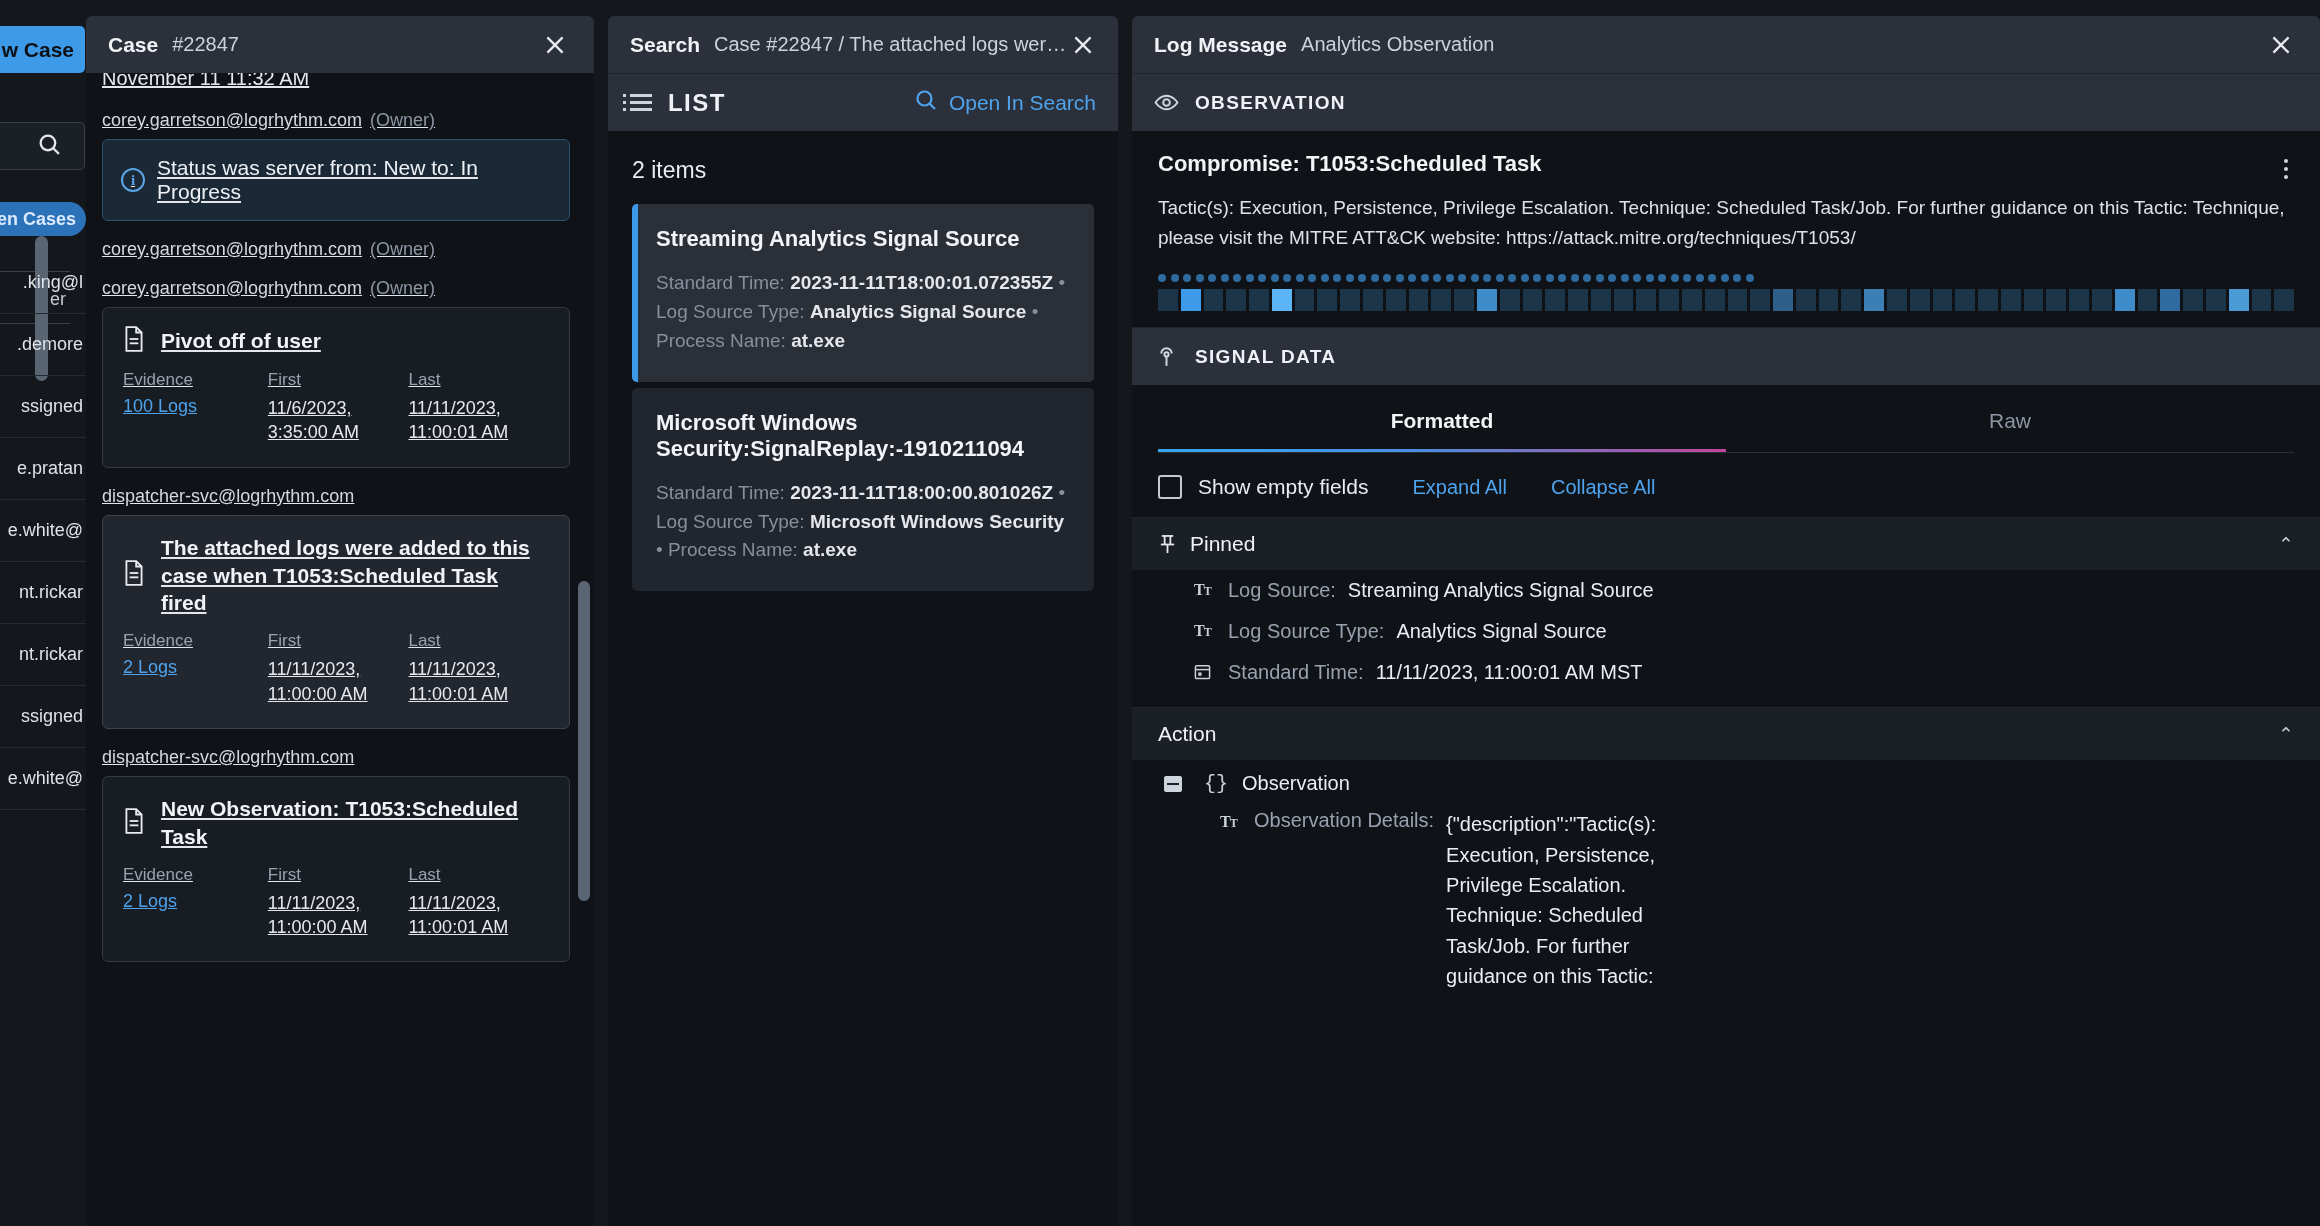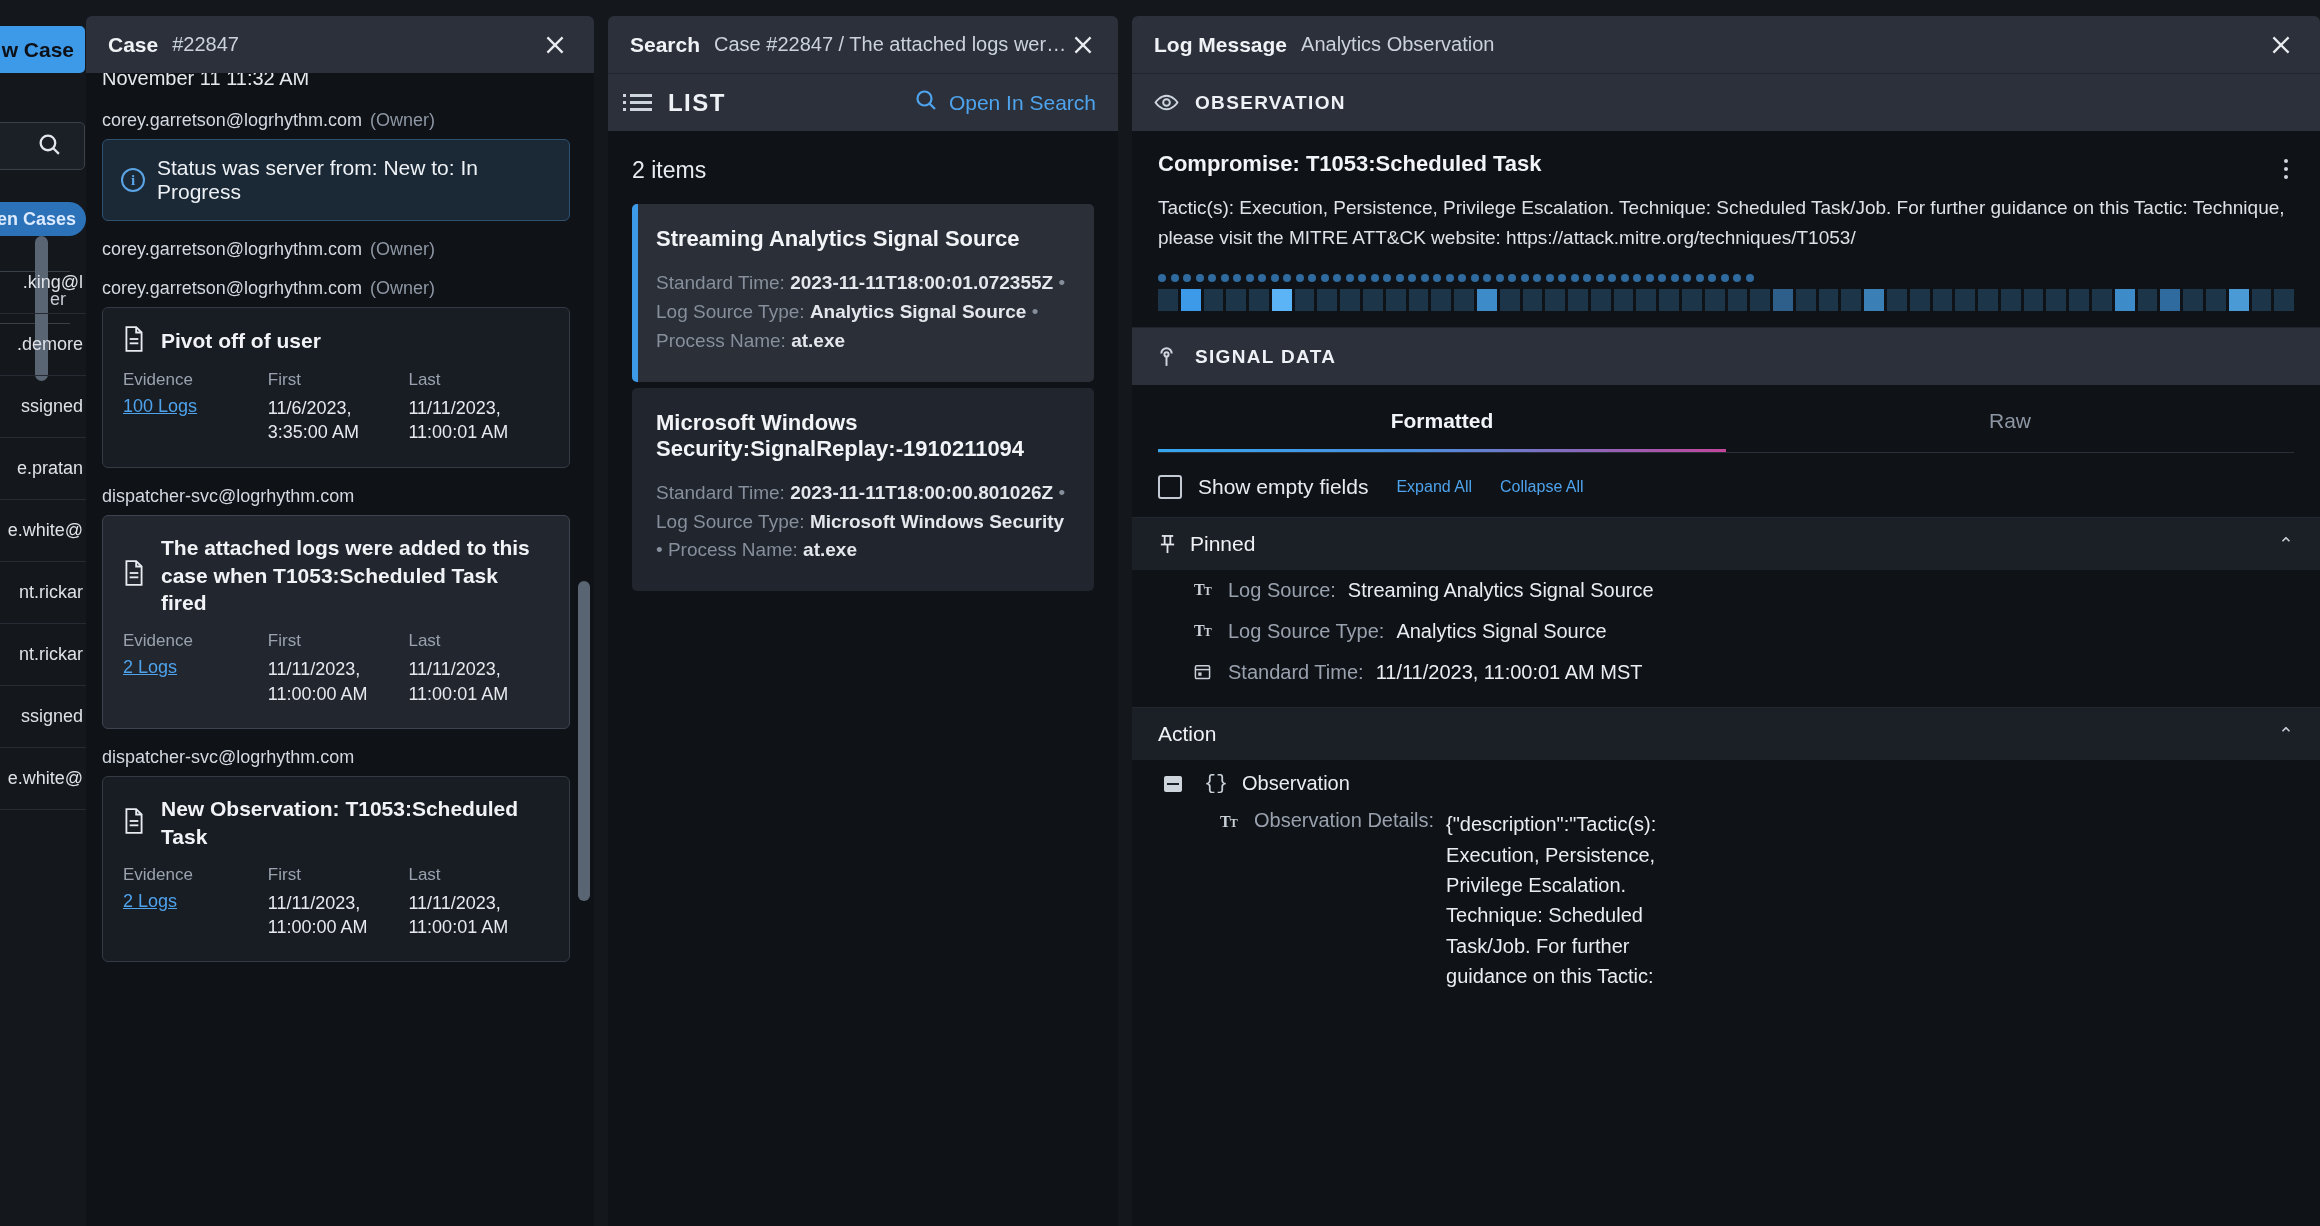--- a/index.html
+++ b/index.html
@@ -80,21 +80,21 @@
   .panel-head .closer {
     margin-left: auto; width: 34px; height: 34px; cursor: pointer;
     display: flex; align-items: center; justify-content: center;
   }
   .panel-head .closer svg { width: 26px; height: 26px; stroke: #e9ecf0; stroke-width: 2.1; }
 
   
   .col-case { flex: 0 0 508px; width: 508px; padding-right: 0; }
   .case-body {
     flex: 1; background: #0f1217; overflow: hidden;
-    padding: 0 24px 0 16px; position: relative;
+    padding: 0 24px 0 16px; position: relative; text-decoration: underline;
   }
   .case-scroll-thumb {
     position: absolute; right: 4px; top: 508px; width: 12px; height: 320px;
     background: #5a6573; border-radius: 6px;
   }
   .timestamp { font-size: 20px; color: #e6e9ee; padding: 0 0 2px 0; margin-top: -6px; }
   .actor { font-size: 18px; color: #d3d9e0; margin: 18px 0 8px 0; }
   .actor .role { color: #8d96a3; margin-left: 8px; }
   .note-info {
     background: #1b2936; border: 1px solid #2f5170; border-radius: 6px;
@@ -206,21 +206,21 @@
     background: linear-gradient(90deg, #35a7ef 0%, #4a8fe0 45%, #c2469c 100%);
   }
   .tabs::after {
     content: ''; position: absolute; left: 26px; right: 26px; bottom: 0; height: 1px; background: #2a3039;
   }
 
   .toolsrow { display: flex; align-items: center; padding: 22px 26px 18px 26px; gap: 18px; }
   .chk { display: flex; align-items: center; gap: 16px; cursor: pointer; }
   .chk .box { width: 24px; height: 24px; border: 2px solid #c3cad3; border-radius: 3px; }
   .chk .txt { font-size: 21px; color: #e8ebef; }
-  .tool-link { font-size: 16px; color: #4ea3ec; cursor: pointer; margin-left: 10px; }
+  .tool-link { font-size: 20px; color: #4ea3ec; cursor: pointer; margin-left: 26px; }
 
   .grp {
     background: #1b1f26; padding: 14px 26px; display: flex; align-items: center;
     border-top: 1px solid #22272f;
   }
   .grp .pin { margin-right: 13px; display:flex; }
   .grp .pin svg { width: 19px; height: 21px; stroke: #e4e8ed; fill: none; stroke-width: 1.9; }
   .grp .name { font-size: 21px; color: #f0f2f5; }
   .grp .chev { margin-left: auto; color: #c3cad3; font-size: 19px; }
 

